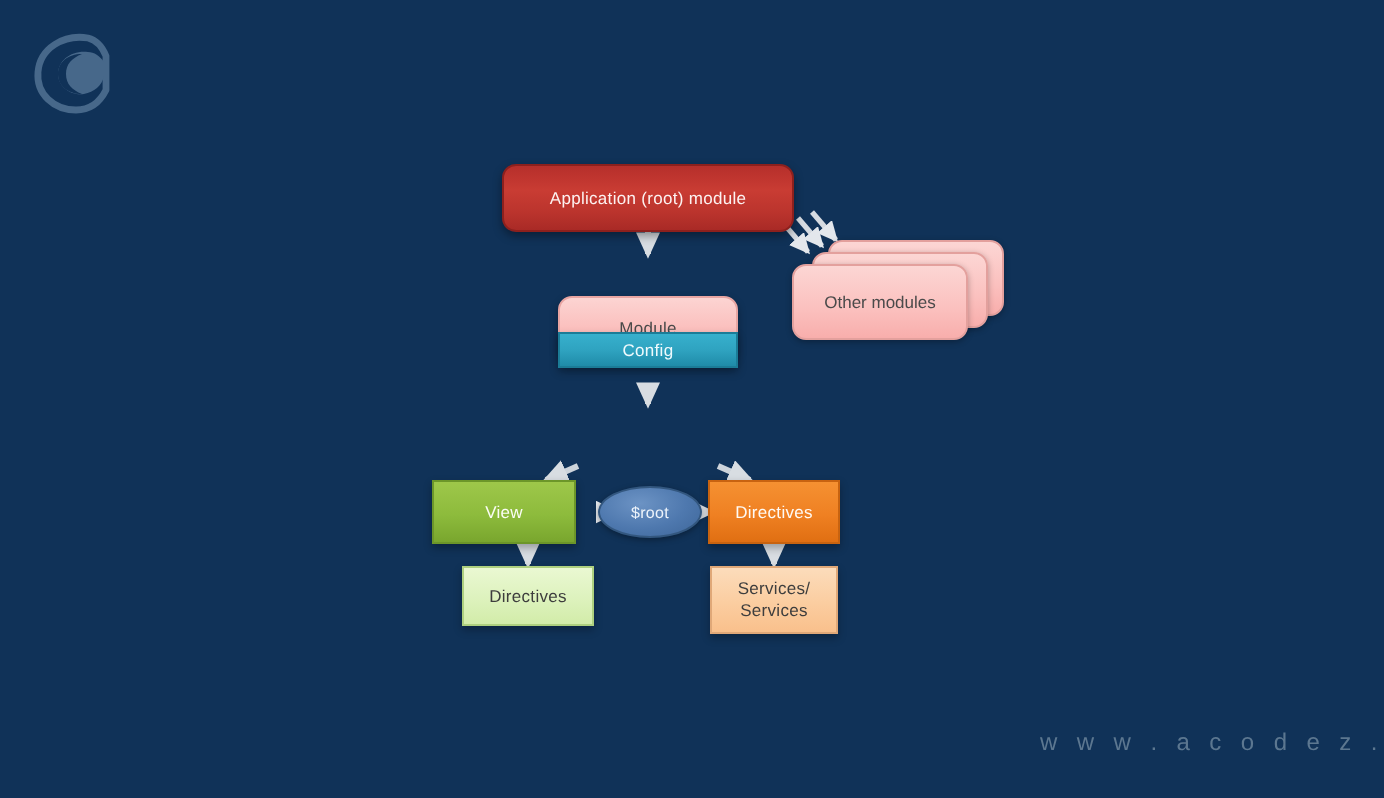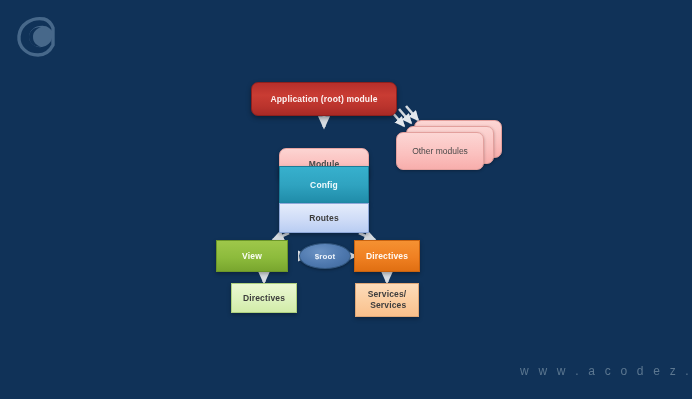--- a/index.html
+++ b/index.html
@@ -21,26 +21,25 @@
     font-size:12px;letter-spacing:3.2px;
     color:#5c7790;
     white-space:nowrap;
     font-family:"Liberation Sans", sans-serif;
   }
 
   
   .node{
     position:absolute;
     display:flex;align-items:center;justify-content:center;
-    text-align:right;
+    text-align:center;
     font-size:8.5px;
     line-height:11px;
     box-sizing:border-box;
     letter-spacing:.15px;
-    font-weight:bold;
   }
 
   
   .n-app{
     left:251px;top:82px;width:146px;height:34px;
     border-radius:7px;
     background:linear-gradient(180deg,#b62f2b 0%,#c93c33 38%,#bb342d 72%,#a92a26 100%);
     border:1px solid #8d201d;
     color:#fdf2f1;
     box-shadow:0 2px 5px rgba(0,0,0,.38);
@@ -65,21 +64,21 @@
     border:1px solid #e3a09d;
     box-shadow:0 1px 3px rgba(0,0,0,.3);
   }
   .stack .c3{left:18px;top:0px;}
   .stack .c2{left:10px;top:6px;}
   .stack .c1{left:0px;top:12px;display:flex;align-items:center;justify-content:center;
              color:#4a4a4a;font-size:8.5px;}
 
   
   .n-config{
-    left:279px;top:166px;width:90px;height:38px;
+    left:279px;top:166px;width:90px;height:18px;
     background:linear-gradient(180deg,#37b0cd 0%,#2fa3c0 50%,#1f8ba8 100%);
     border:1px solid #1b7c97;
     color:#effafd;
     box-shadow:0 2px 4px rgba(0,0,0,.3);
   }
 
   
   .n-routes{
     left:279px;top:203px;width:90px;height:30px;
     background:linear-gradient(180deg,#e4ecfb 0%,#cfdcf7 55%,#b9cdf2 100%);
@@ -196,23 +195,20 @@
     <div class="card c2"></div>
     <div class="card c1">
       <span>Other modules</span>
     </div>
   </div>
 
   <div class="node n-config">
     <span>Config</span>
   </div>
 
-  <div class="node n-routes">
-    <span>Routes</span>
-  </div>
 
   <div class="node n-view">
     <span>View</span>
   </div>
 
   <div class="node n-scope">
     <span>$root</span>
   </div>
 
   <div class="node n-controller">

